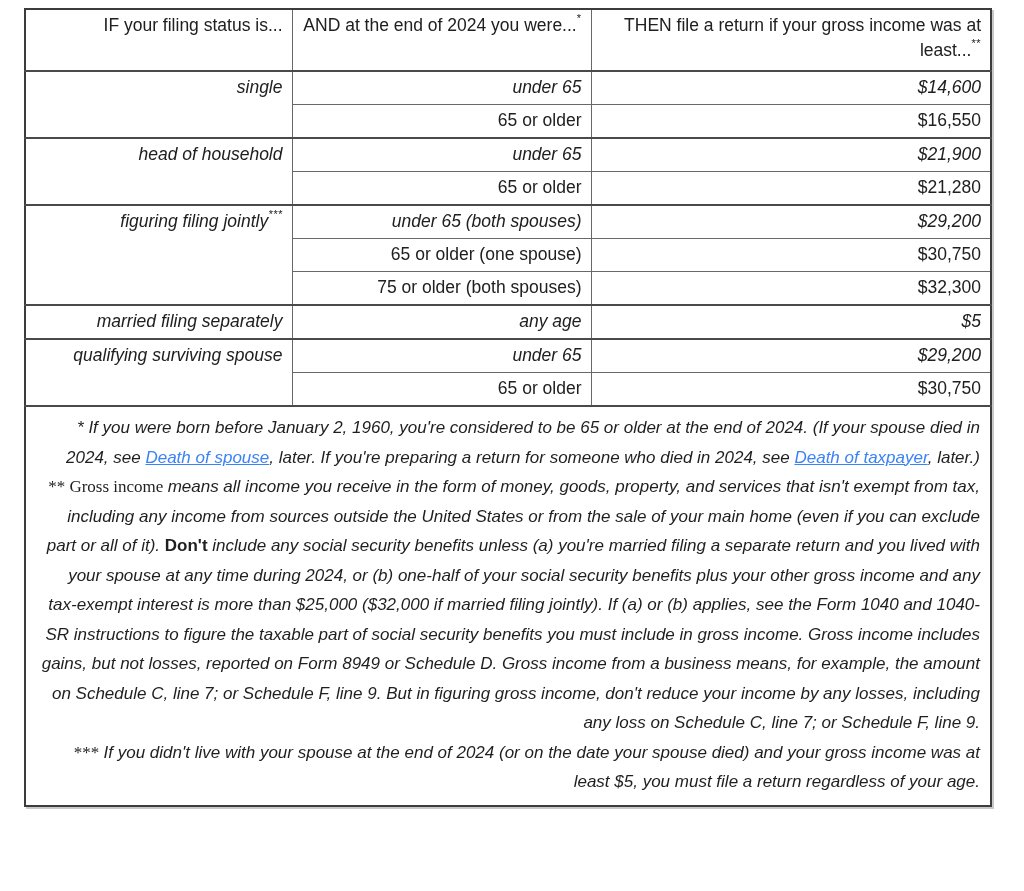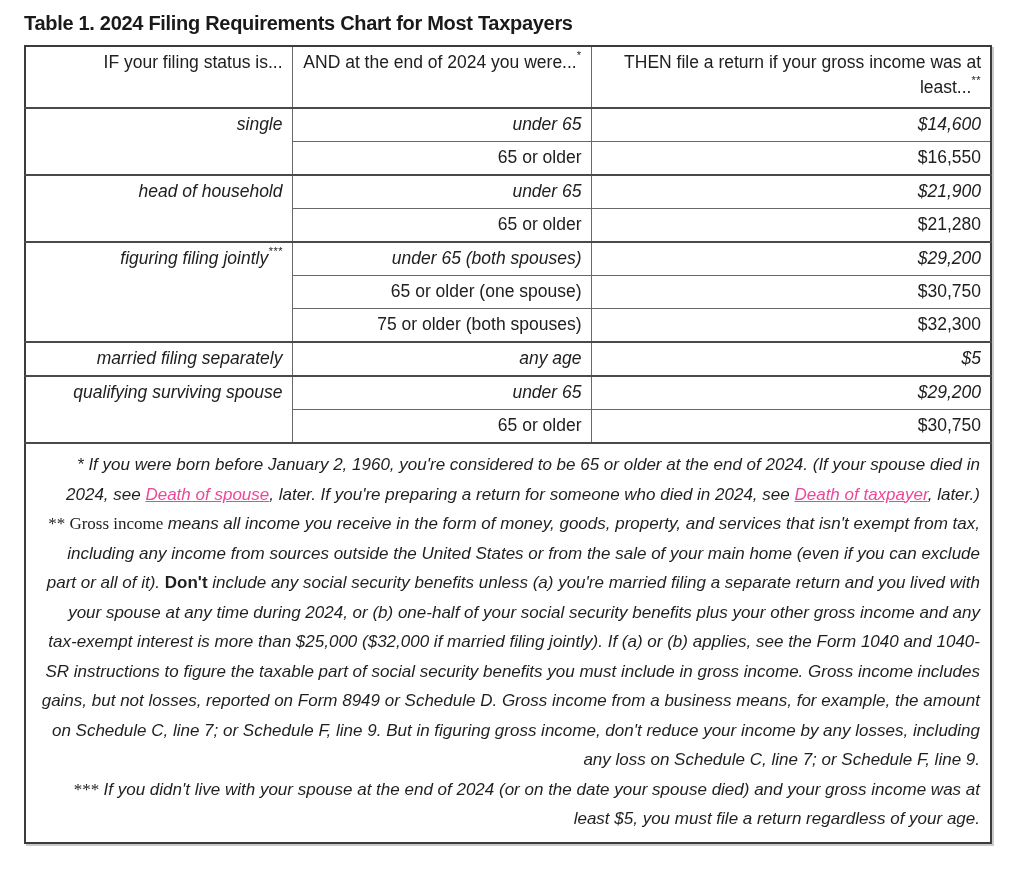--- a/index.html
+++ b/index.html
@@ -56,32 +56,31 @@
   }
   .footnote {
     font-size: 17px;
     line-height: 29.5px;
     font-style: italic;
     color: #1f1f1f;
   }
   .footnote .seg-roman { font-style: normal; font-family: Liberation Serif, serif; }
   .footnote .seg-bold { font-style: normal; font-weight: 700; }
   .footnote a.seg-link {
-    color: #ec4899;
+    color: #3b82f6;
     text-decoration: underline;
     font-style: italic;
     cursor: pointer;
   }
 </style>
 </head>
 <body>
 
 <div class="page">
 
-  <div class="doc-title">Table 1. 2024 Filing Requirements Chart for Most Taxpayers</div>
 
   <table class="filing-table">
     <colgroup>
         <col class="c1">
         <col class="c2">
         <col class="c3">
       </colgroup>
     <thead>
       <tr>
         <th>

